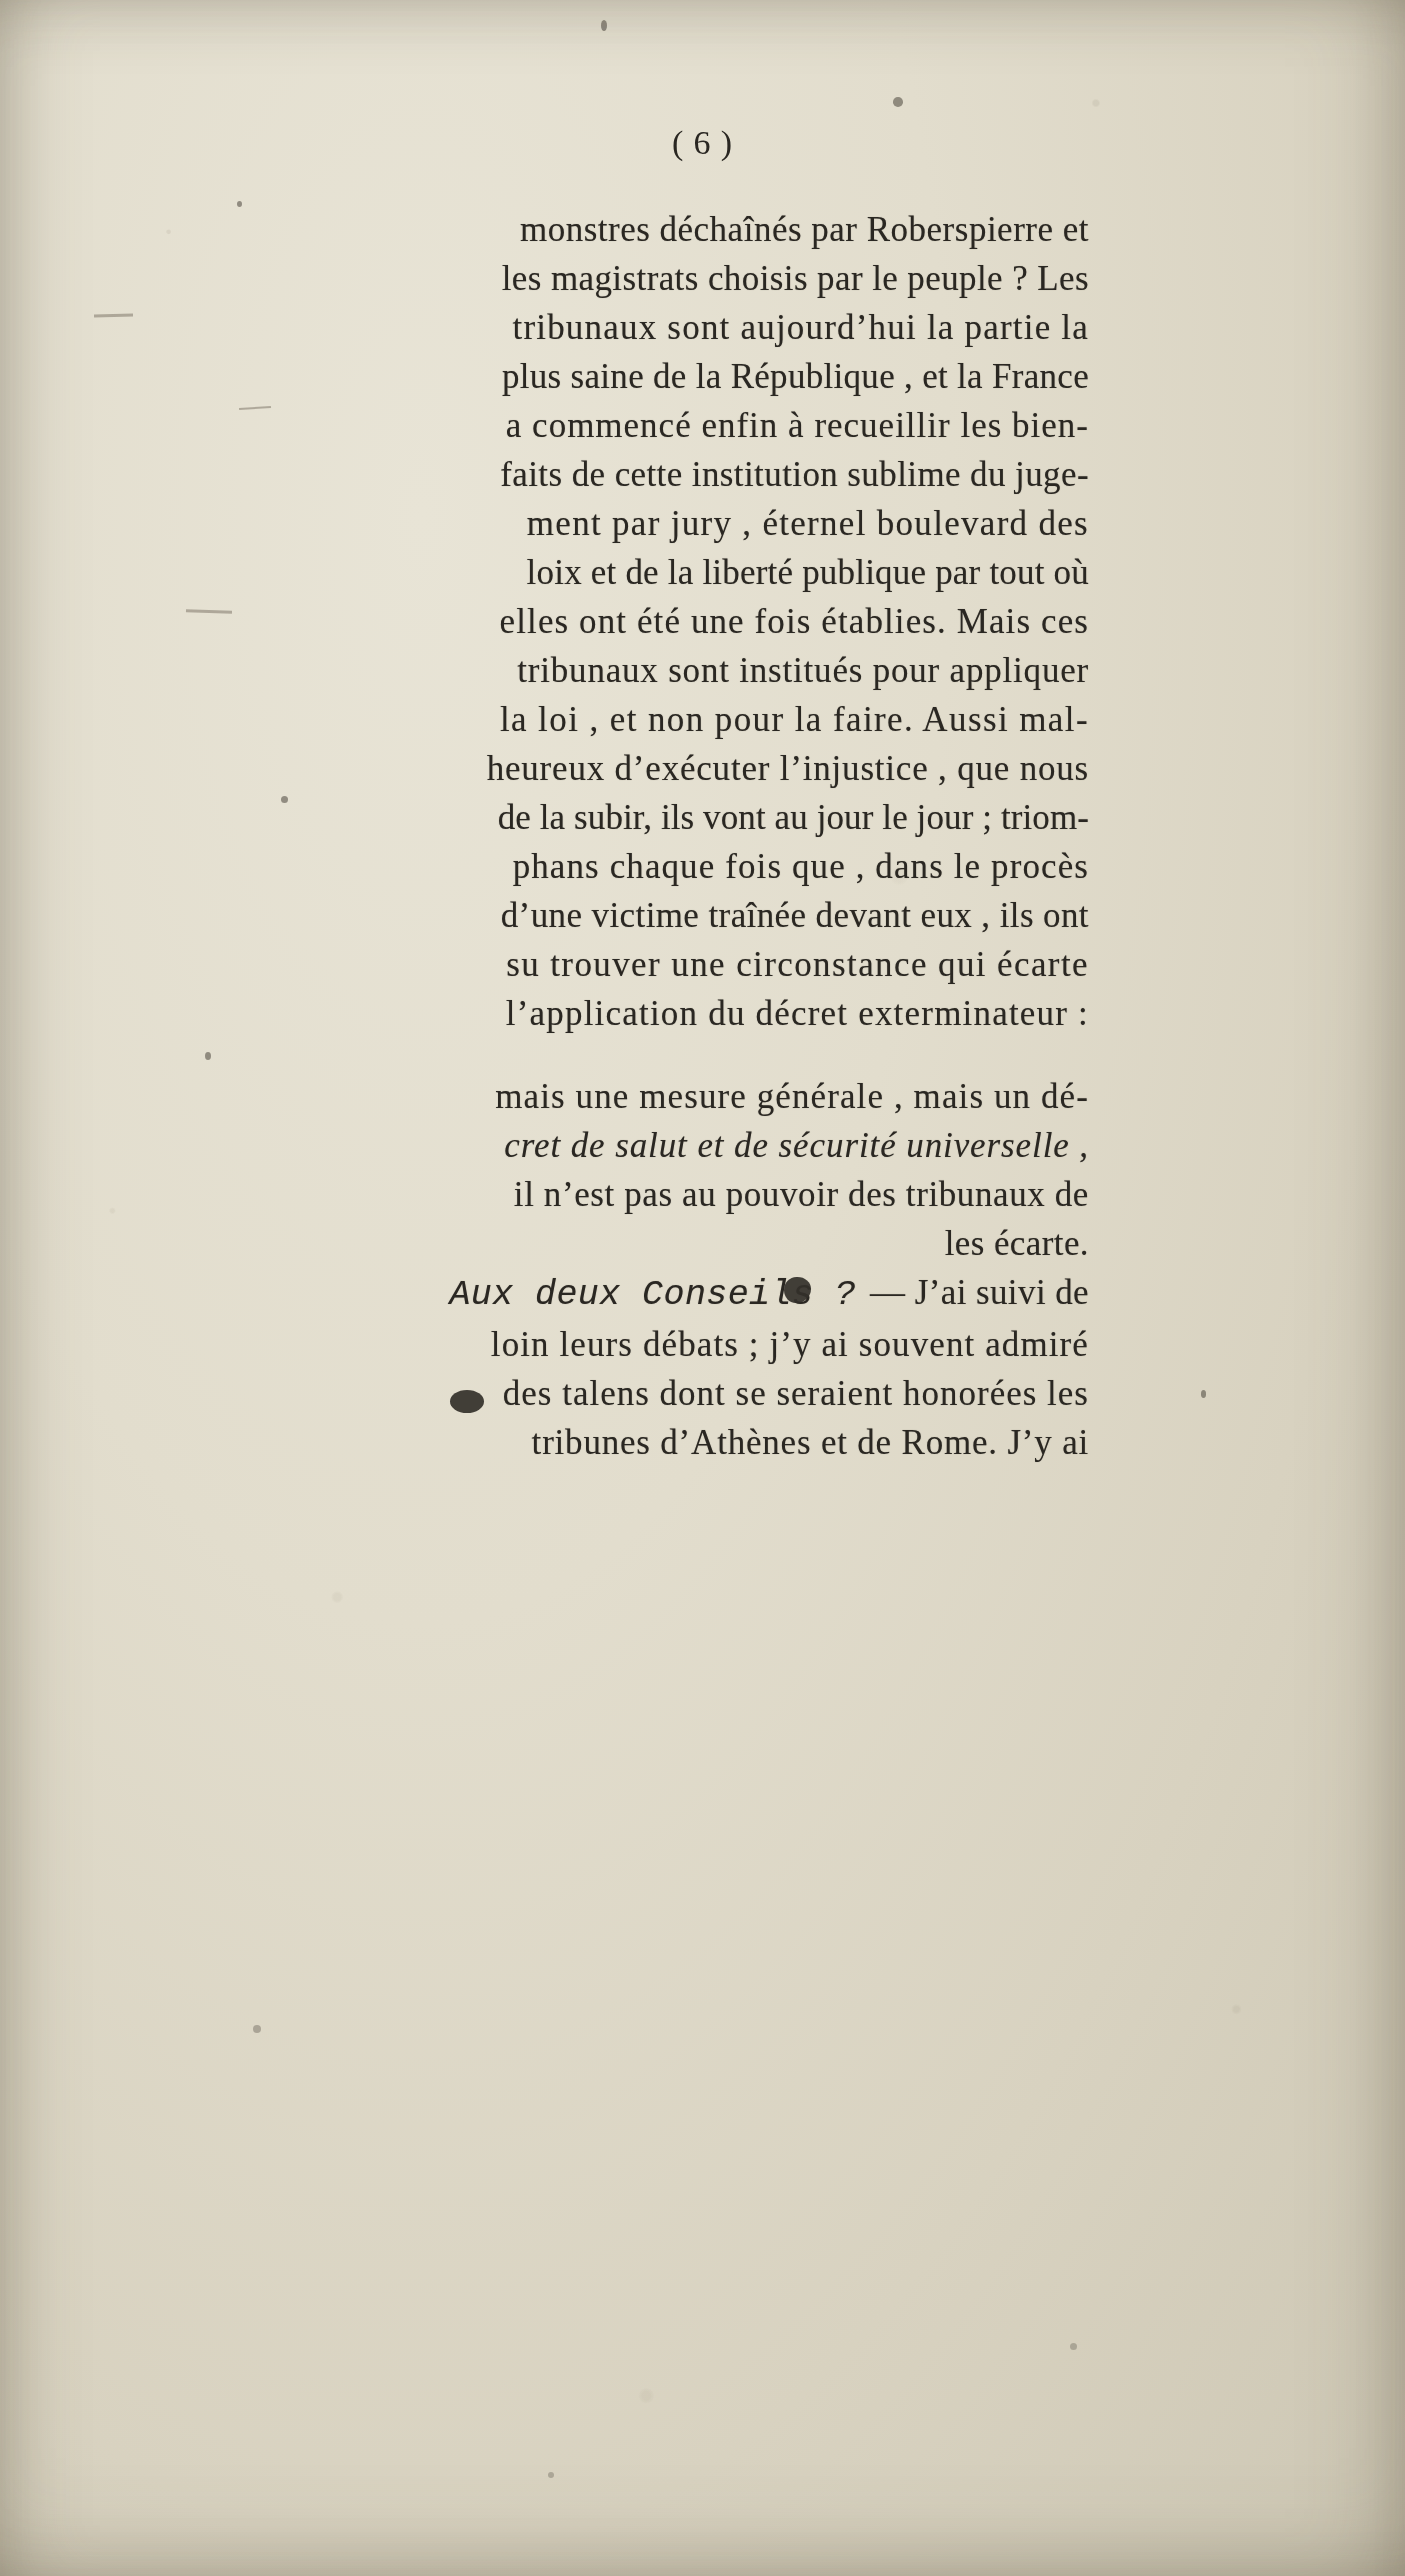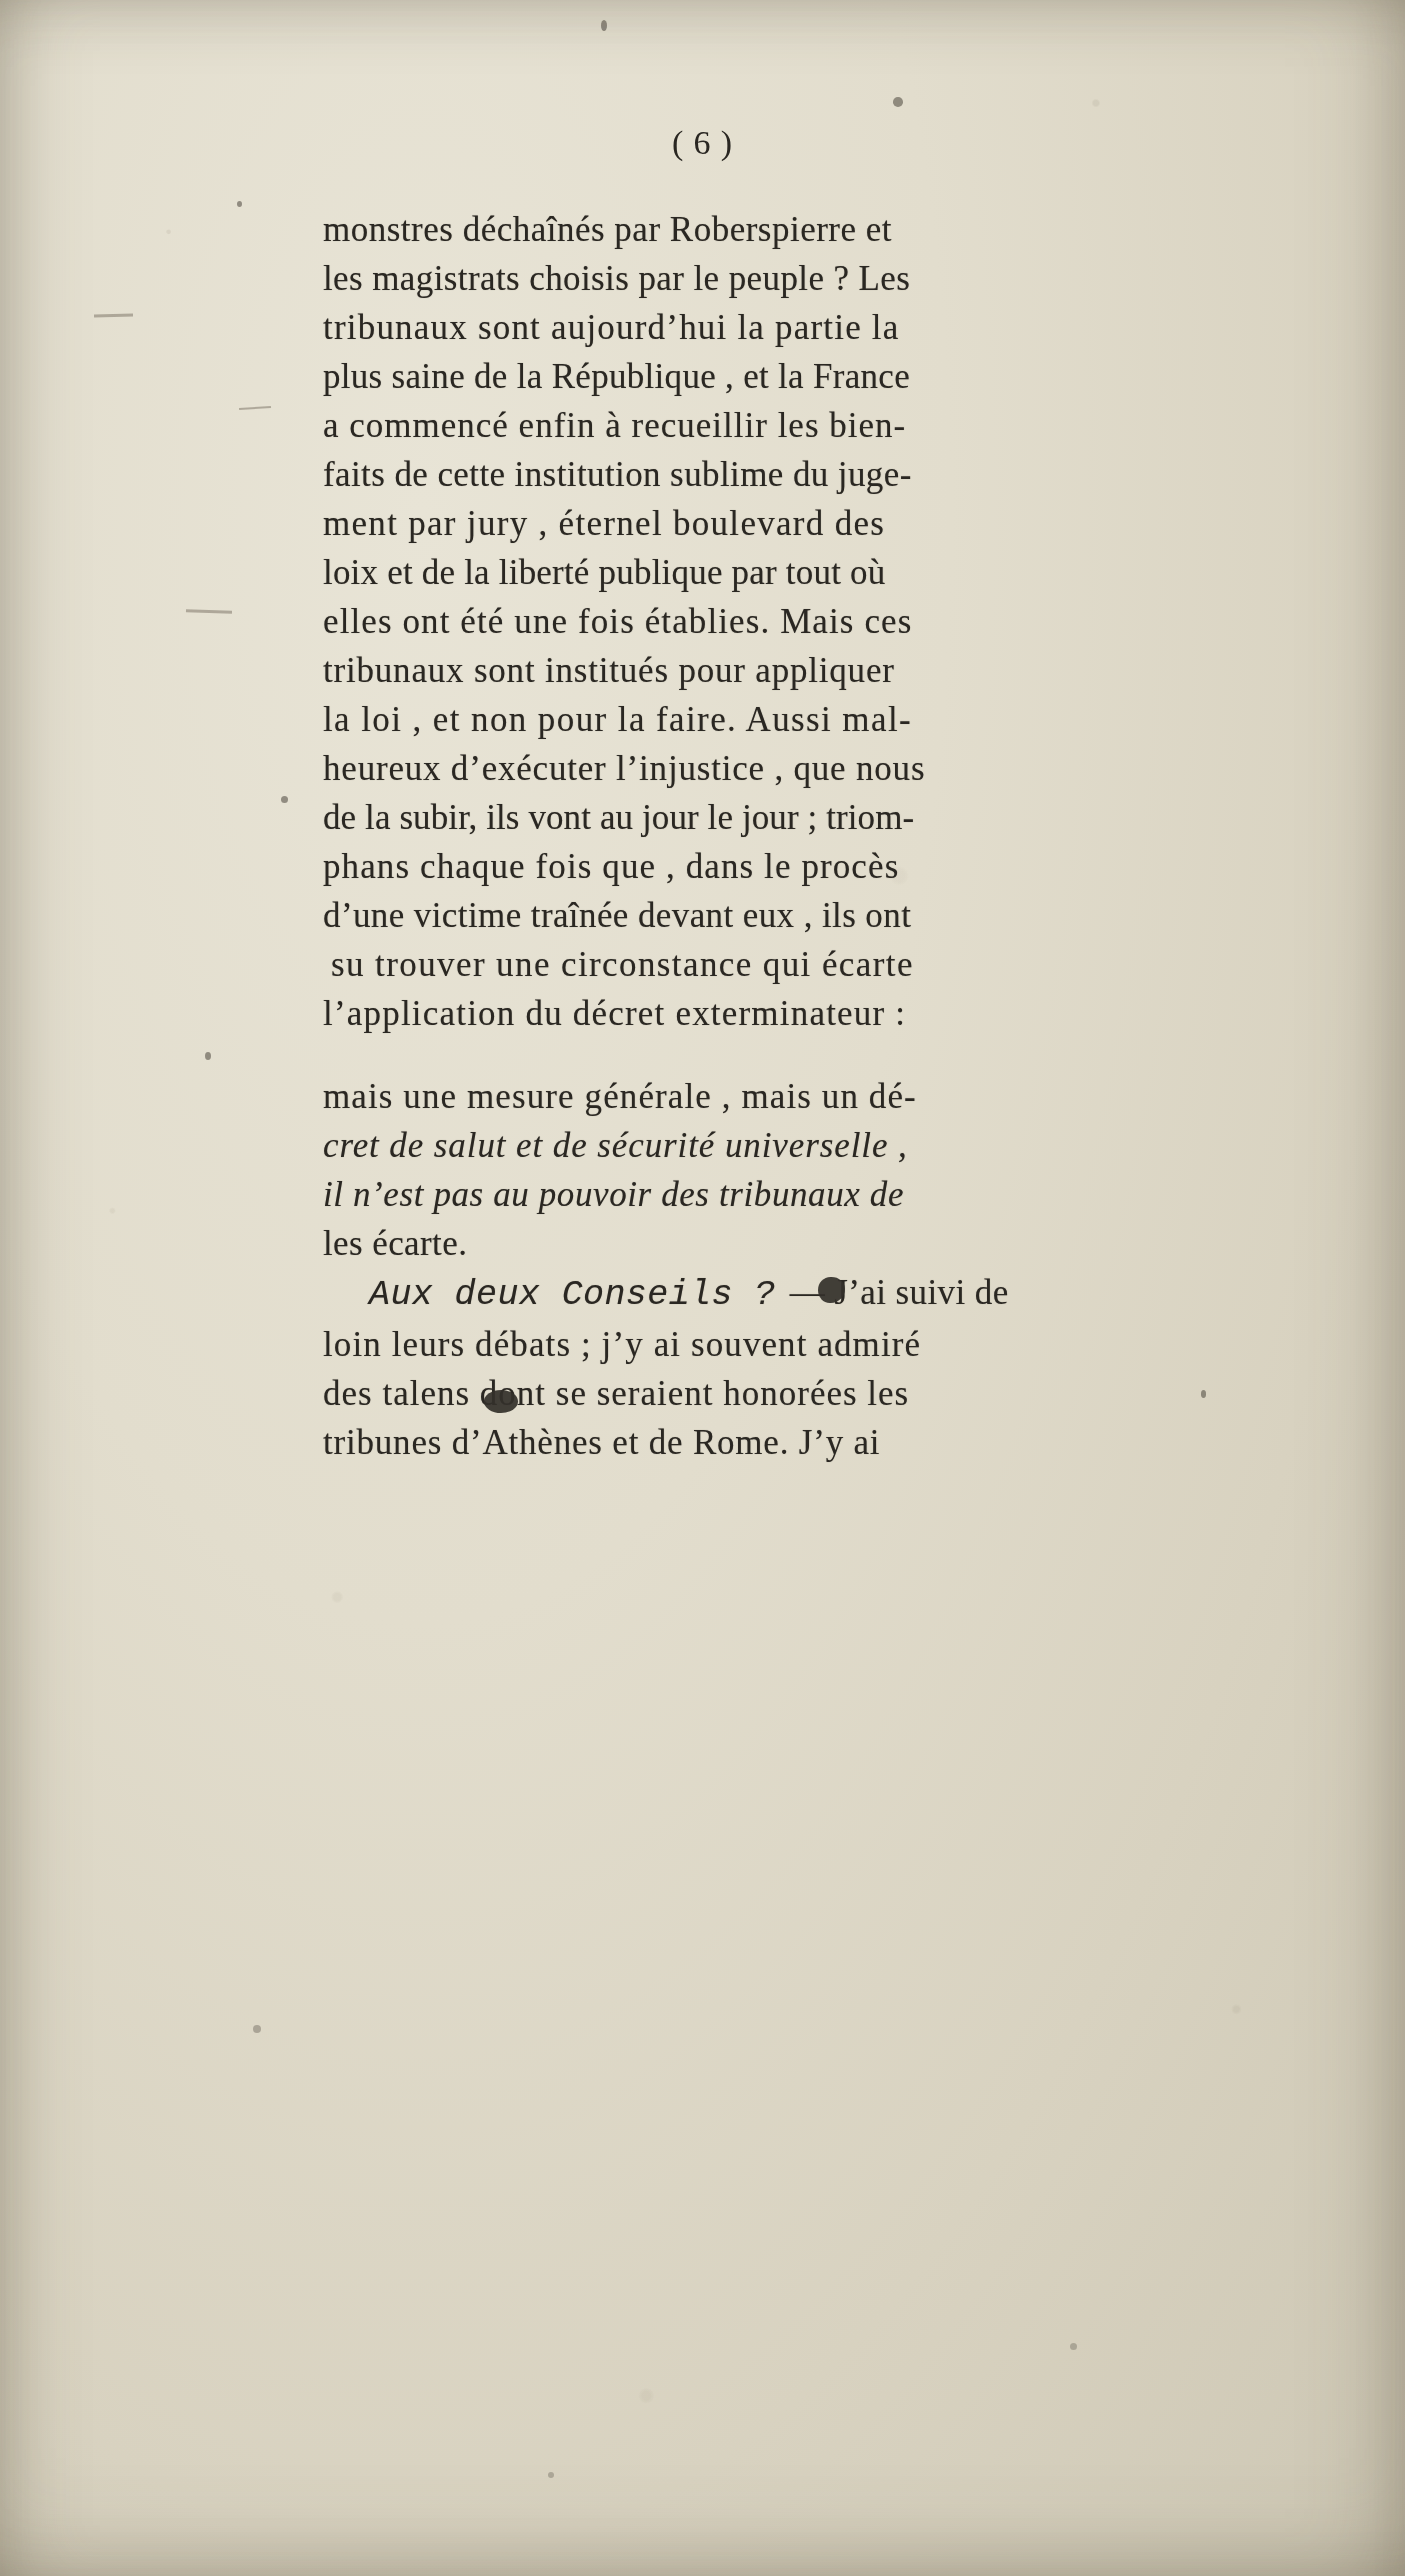--- a/index.html
+++ b/index.html
@@ -53,23 +53,24 @@
     top: 124px;
     left: 0;
     width: 100%;
     text-align: center;
     font-size: 34px;
     letter-spacing: 0.9px;
   }
 
   .text-block {
     position: absolute;
-    left: 323px;
+    left: 289px;
     top: 205px;
     width: 800px;
+    text-align: right;
   }
   .line {
     font-size: 35px;
     line-height: 49px;
     white-space: nowrap;
     letter-spacing: 0.1px;
     text-shadow: 0 0 1px rgba(40,36,30,0.35);
   }
   .indent { padding-left: 46px; }
   .italic { font-style: italic; font-family: Liberation Mono, monospace; }
@@ -115,21 +116,21 @@
     <div class="line" style="letter-spacing:0.8px;">tribunaux sont institués pour appliquer</div>
     <div class="line" style="letter-spacing:1.4px;">la loi , et non pour la faire. Aussi mal-</div>
     <div class="line" style="letter-spacing:0.8px;">heureux d’exécuter l’injustice , que nous</div>
     <div class="line" style="letter-spacing:0.1px;">de la subir, ils vont au jour le jour ; triom-</div>
     <div class="line" style="letter-spacing:1.1px;">phans chaque fois que , dans le procès</div>
     <div class="line" style="letter-spacing:0.4px;">d’une victime traînée devant eux , ils ont</div>
     <div class="line" style="letter-spacing:1.4px;margin-left:8px;">su trouver une circonstance qui écarte</div>
     <div class="line" style="letter-spacing:1.2px;">l’application du décret exterminateur :</div>
     <div class="line" style="letter-spacing:1.1px;margin-top:34px;">mais une mesure générale , mais un dé-</div>
     <div class="line" style="letter-spacing:0.9px;font-style:italic;">cret de salut et de sécurité universelle ,</div>
-    <div class="line" style="letter-spacing:0.6px;font-style:italic;">il n’est pas au pouvoir des tribunaux de</div>
+    <div class="line" style="letter-spacing:0.6px;">il n’est pas au pouvoir des tribunaux de</div>
     <div class="line" style="letter-spacing:0.4px;">les écarte.</div>
 
     <div class="line indent" style="position:relative;letter-spacing:0.4px;">
       <span class="italic">Aux deux Conseils ?</span><span style="margin-left:14px;">— J’ai suivi de</span>
       <span class="blot" style="left:495px;top:8.8px;width:26.5px;height:26.5px;"></span>
     </div>
     <div class="line" style="letter-spacing:1.1px;">loin leurs débats ; j’y ai souvent admiré</div>
     <div class="line" style="position:relative;letter-spacing:1px;">
       <span>des talens dont se seraient honorées les</span>
       <span class="blot" style="left:161px;top:21px;width:34px;height:23px;border-radius:50%;"></span>

